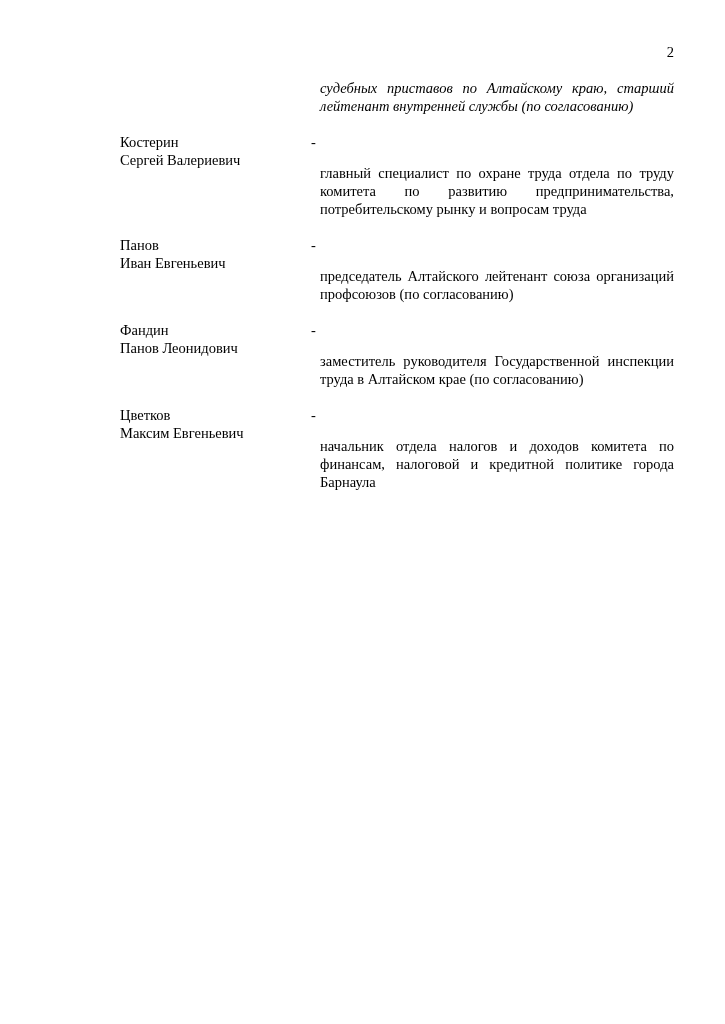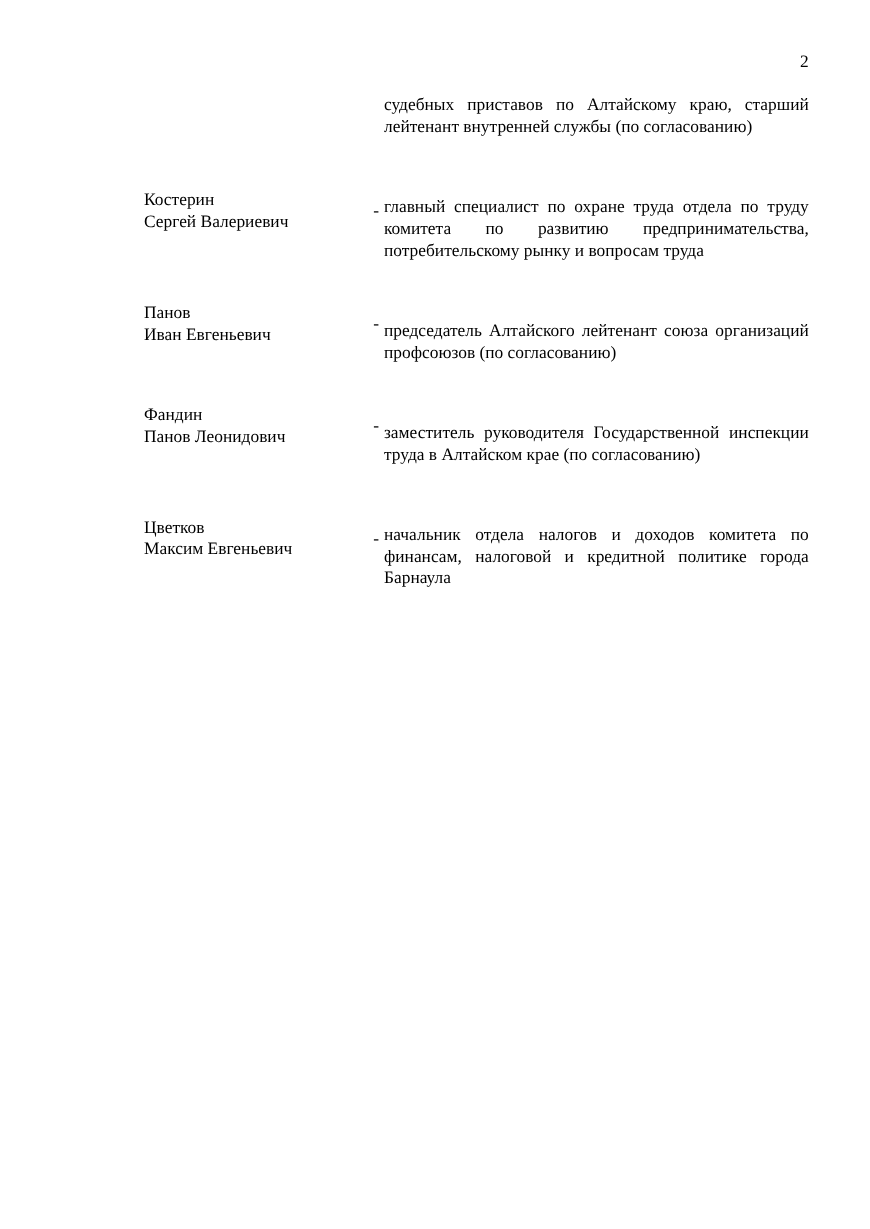--- a/index.html
+++ b/index.html
@@ -40,33 +40,34 @@
     left: 120px;
     width: 554px;
   }
 
   
   .cont-block {
     margin: 0 0 0 0;
     padding-left: 200px;
     box-sizing: border-box;
     width: 554px;
+    font-style: italic;
   }
   .cont-block .body {
     text-align: justify;
     text-align-last: left;
     font-size: 14.5px;
     line-height: 18px;
     hyphens: none;
   }
 
   
   .entry {
     display: flex;
-    align-items: center;
+    align-items: flex-start;
     width: 554px;
     margin-top: 18px;
   }
   .entry .names {
     width: 191px;
     flex: 0 0 191px;
     font-size: 14.5px;
     line-height: 18px;
     white-space: nowrap;
   }

